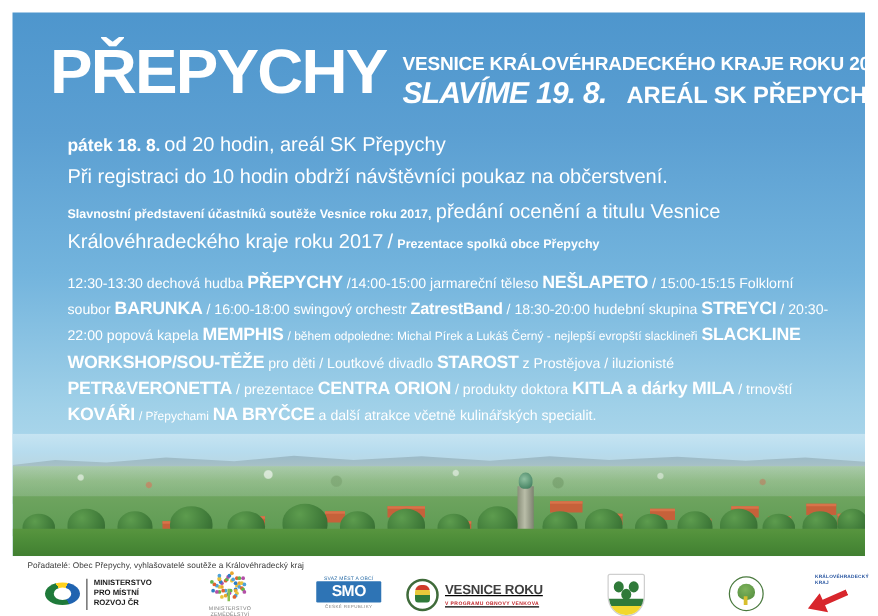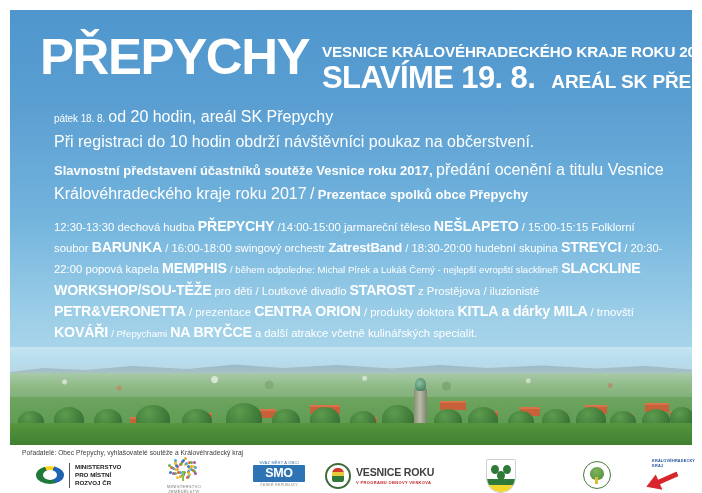--- a/index.html
+++ b/index.html
@@ -99,39 +99,39 @@
     line-height: 1;
     transform: scaleX(1.02);
     transform-origin: left center;
   }
   .title-right { position:absolute; left: 312px; top: 34px; color:#fff; }
   .tr-line1 {
     font-weight: bold; font-size: 15.2px; letter-spacing: -0.15px;
     line-height: 1.05; white-space: nowrap;
   }
   .tr-line2 { white-space: nowrap; line-height: 1.05; margin-top: 2px; }
-  .tr-big { font-weight: bold; font-size: 31px; letter-spacing: -0.6px; }
+  .tr-big { font-weight: bold; font-size: 24px; letter-spacing: -0.6px; font-style: italic; }
   .tr-small { font-weight: bold; font-size: 19px; letter-spacing: -0.1px; margin-left: 16px; }
 
   
   .body-text {
     position:absolute; left: 44px; top: 96px; width: 612px;
     color: #ffffff;
     font-size: 11.4px;
     line-height: 1.42;
   }
-  .lg { font-size: 10px; font-weight: normal; letter-spacing:-0.1px; }
+  .lg { font-size: 14px; font-weight: bold; letter-spacing:-0.1px; }
   .sm { font-size: 16px; }
   .xs { font-size: 9.6px; }
   .row { white-space: nowrap; }
   .blk { margin-top: 2px; }
 
   .sec-title { font-size: 12.6px; font-weight: bold; letter-spacing: 0.2px; margin-top: 13px; }
   .sec-sub { font-size: 12.2px; margin-top: 5px; line-height: 1.45; }
-  .sec-sub .hl { font-weight: bold; font-size: 13px; }
+  .sec-sub .hl { font-weight: bold; font-size: 10px; }
 
   .prog { margin-top: 11px; }
   .prog-head { font-size: 12.8px; font-weight: bold; }
   .prog-body { margin-top: 4px; font-size: 11.3px; line-height: 1.5; }
   .act { font-weight: bold; font-size: 14.2px; letter-spacing: -0.2px; }
   .act2 { font-weight: bold; font-size: 13px; letter-spacing: -0.2px; }
 
   
   .footer {
     position:absolute; left:0; top: 445px; width: 702px; height: 48px;
@@ -160,21 +160,21 @@
   .mze-dot { position:absolute; width:3px; height:3px; border-radius:50%;}
   .mze-txt { font-size:4.2px; color:#7a7a7a; letter-spacing:0.2px; margin-top:1px;}
 
   
   .l-smo { left: 253px; top: 1px; width:52px; text-align:center;}
   .smo-top { font-size:4px; color:#2e6fa8; letter-spacing:.2px;}
   .smo-box { background:#2e74b5; color:#fff; font-weight:bold; font-size:12.5px; letter-spacing:-0.4px; padding:1px 0 2px; border-radius:1px;}
   .smo-bot { font-size:3.6px; color:#7e7e7e; letter-spacing:.3px; margin-top:1px;}
 
   
-  .l-vr { left: 325px; top: 4px; display:flex; align-items:center; gap:5px;}
+  .l-vr { left: 325px; top: 4px; display:flex; align-items:center; gap:5px;text-decoration:underline;}
   .vr-seal{width:22px;height:22px;border-radius:50%;background:#fff;border:2px solid #3f6b3a;position:relative;overflow:hidden;}
   .vr-seal:before{content:"";position:absolute;left:5px;top:3px;width:12px;height:14px;background:
     linear-gradient(to bottom,#cf3b2a 0 28%, #e8c93b 28% 55%, #2f7a39 55% 100%);border-radius:40% 40% 20% 20%;}
   .vr-name{font-size:10.6px;font-weight:bold;color:#3f3f3f;letter-spacing:-0.2px;line-height:1;}
   .vr-sub{font-size:4px;font-weight:bold;color:#c1272d;letter-spacing:.35px;margin-top:1.5px;}
 
   
   .l-coa { left: 486px; top: 0px; }
   .coa { width:28px; height:32px; background:#ffffff; border:1px solid #cfcfcf;
          border-radius: 2px 2px 48% 48%; position:relative; overflow:hidden;}

